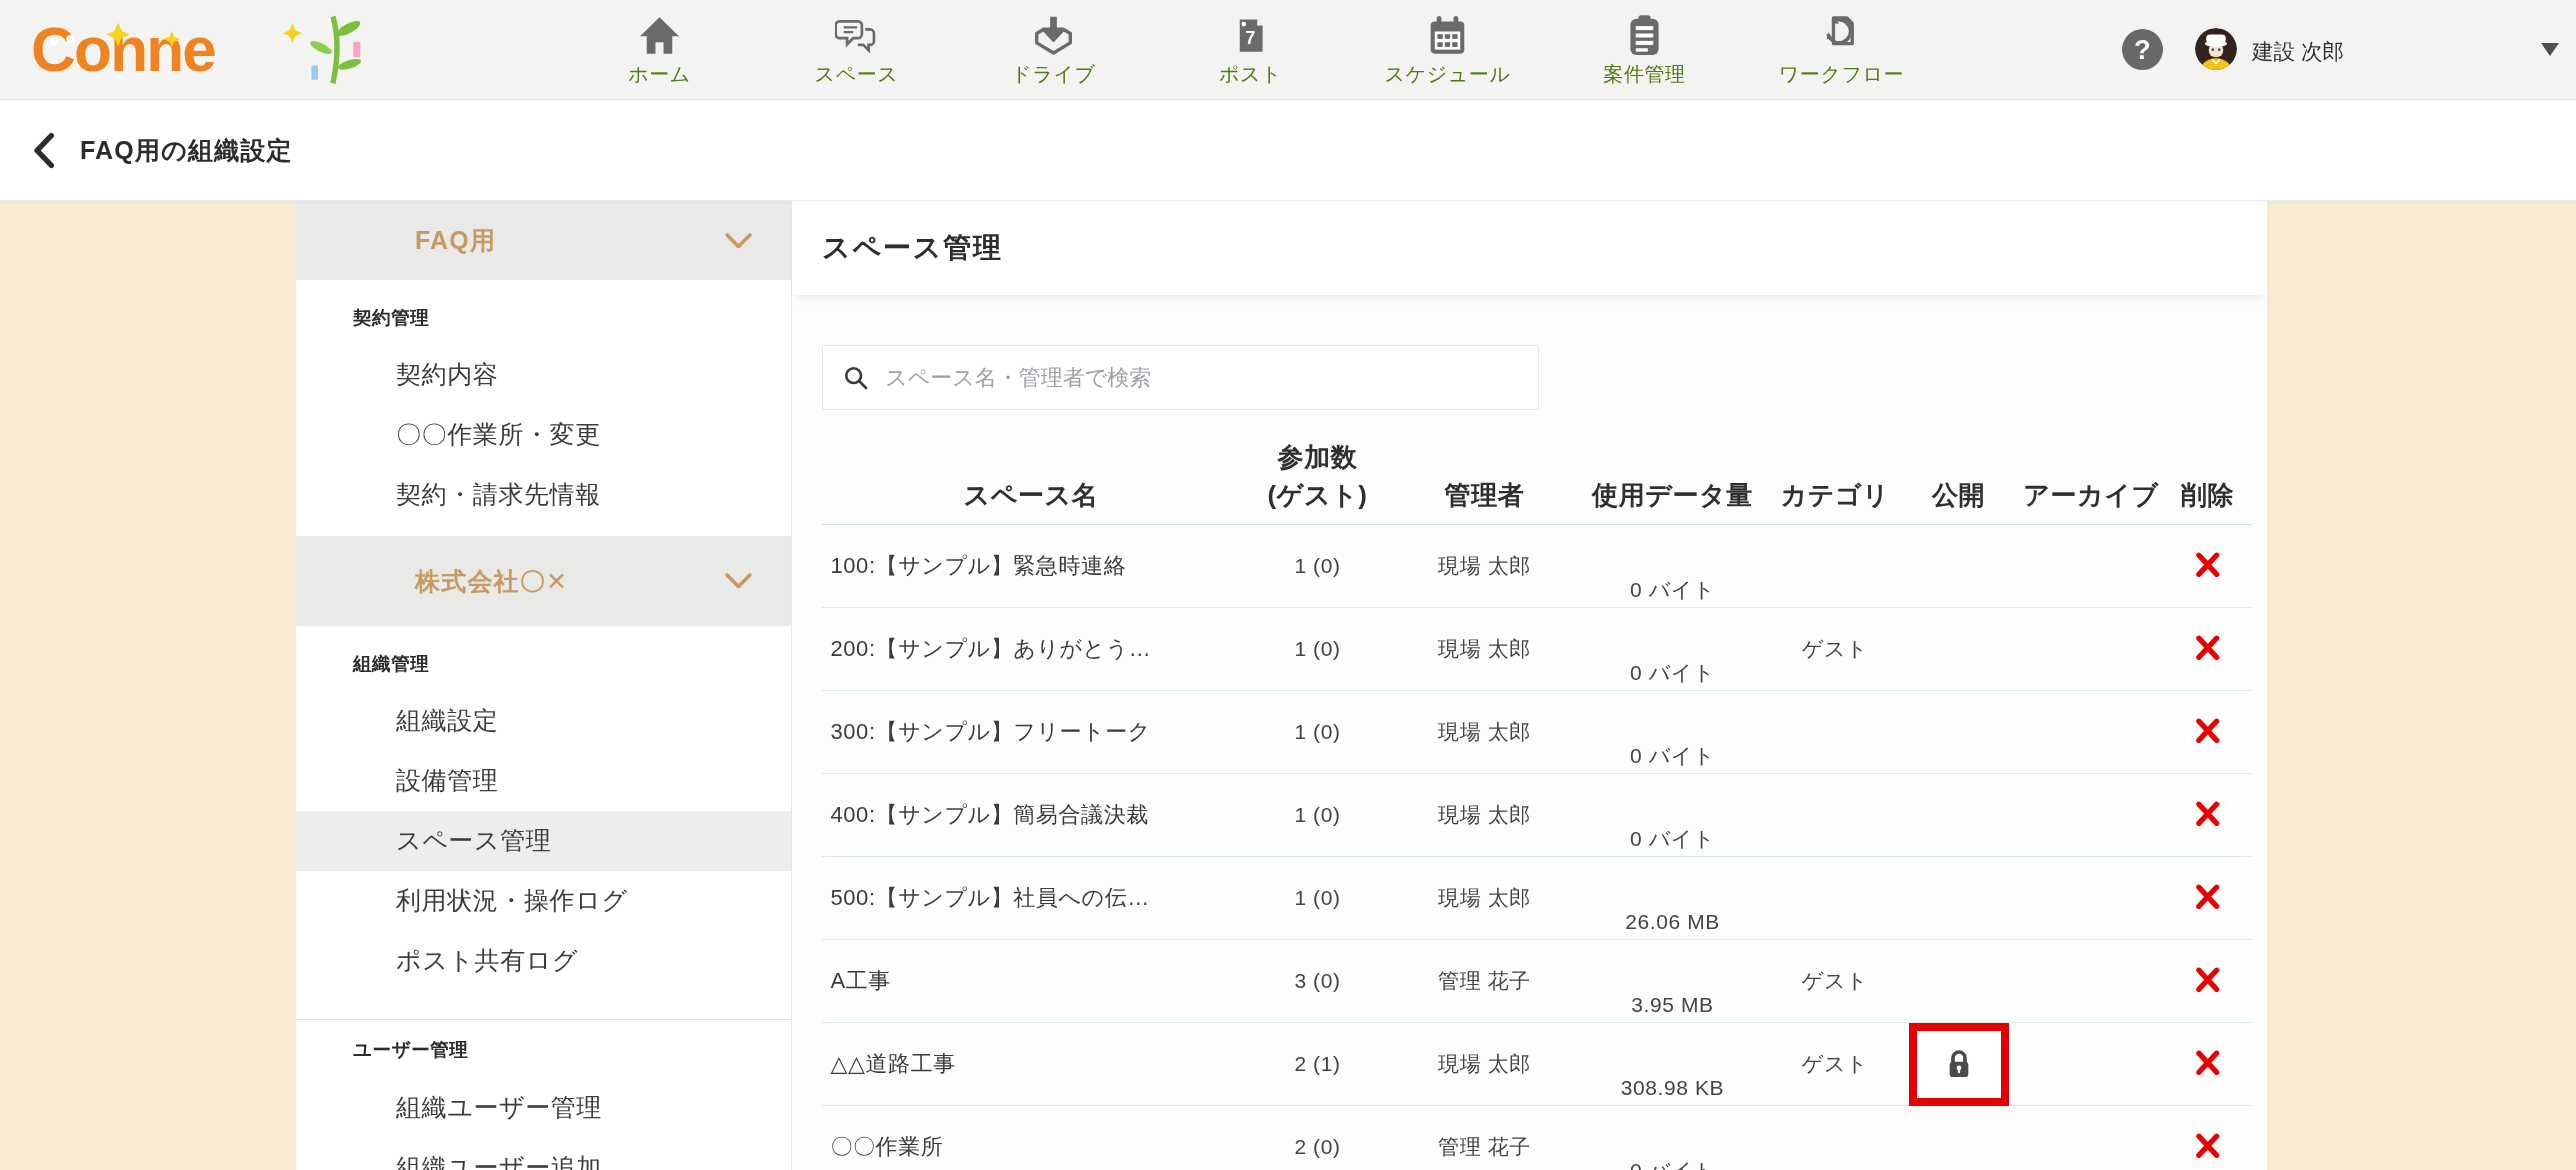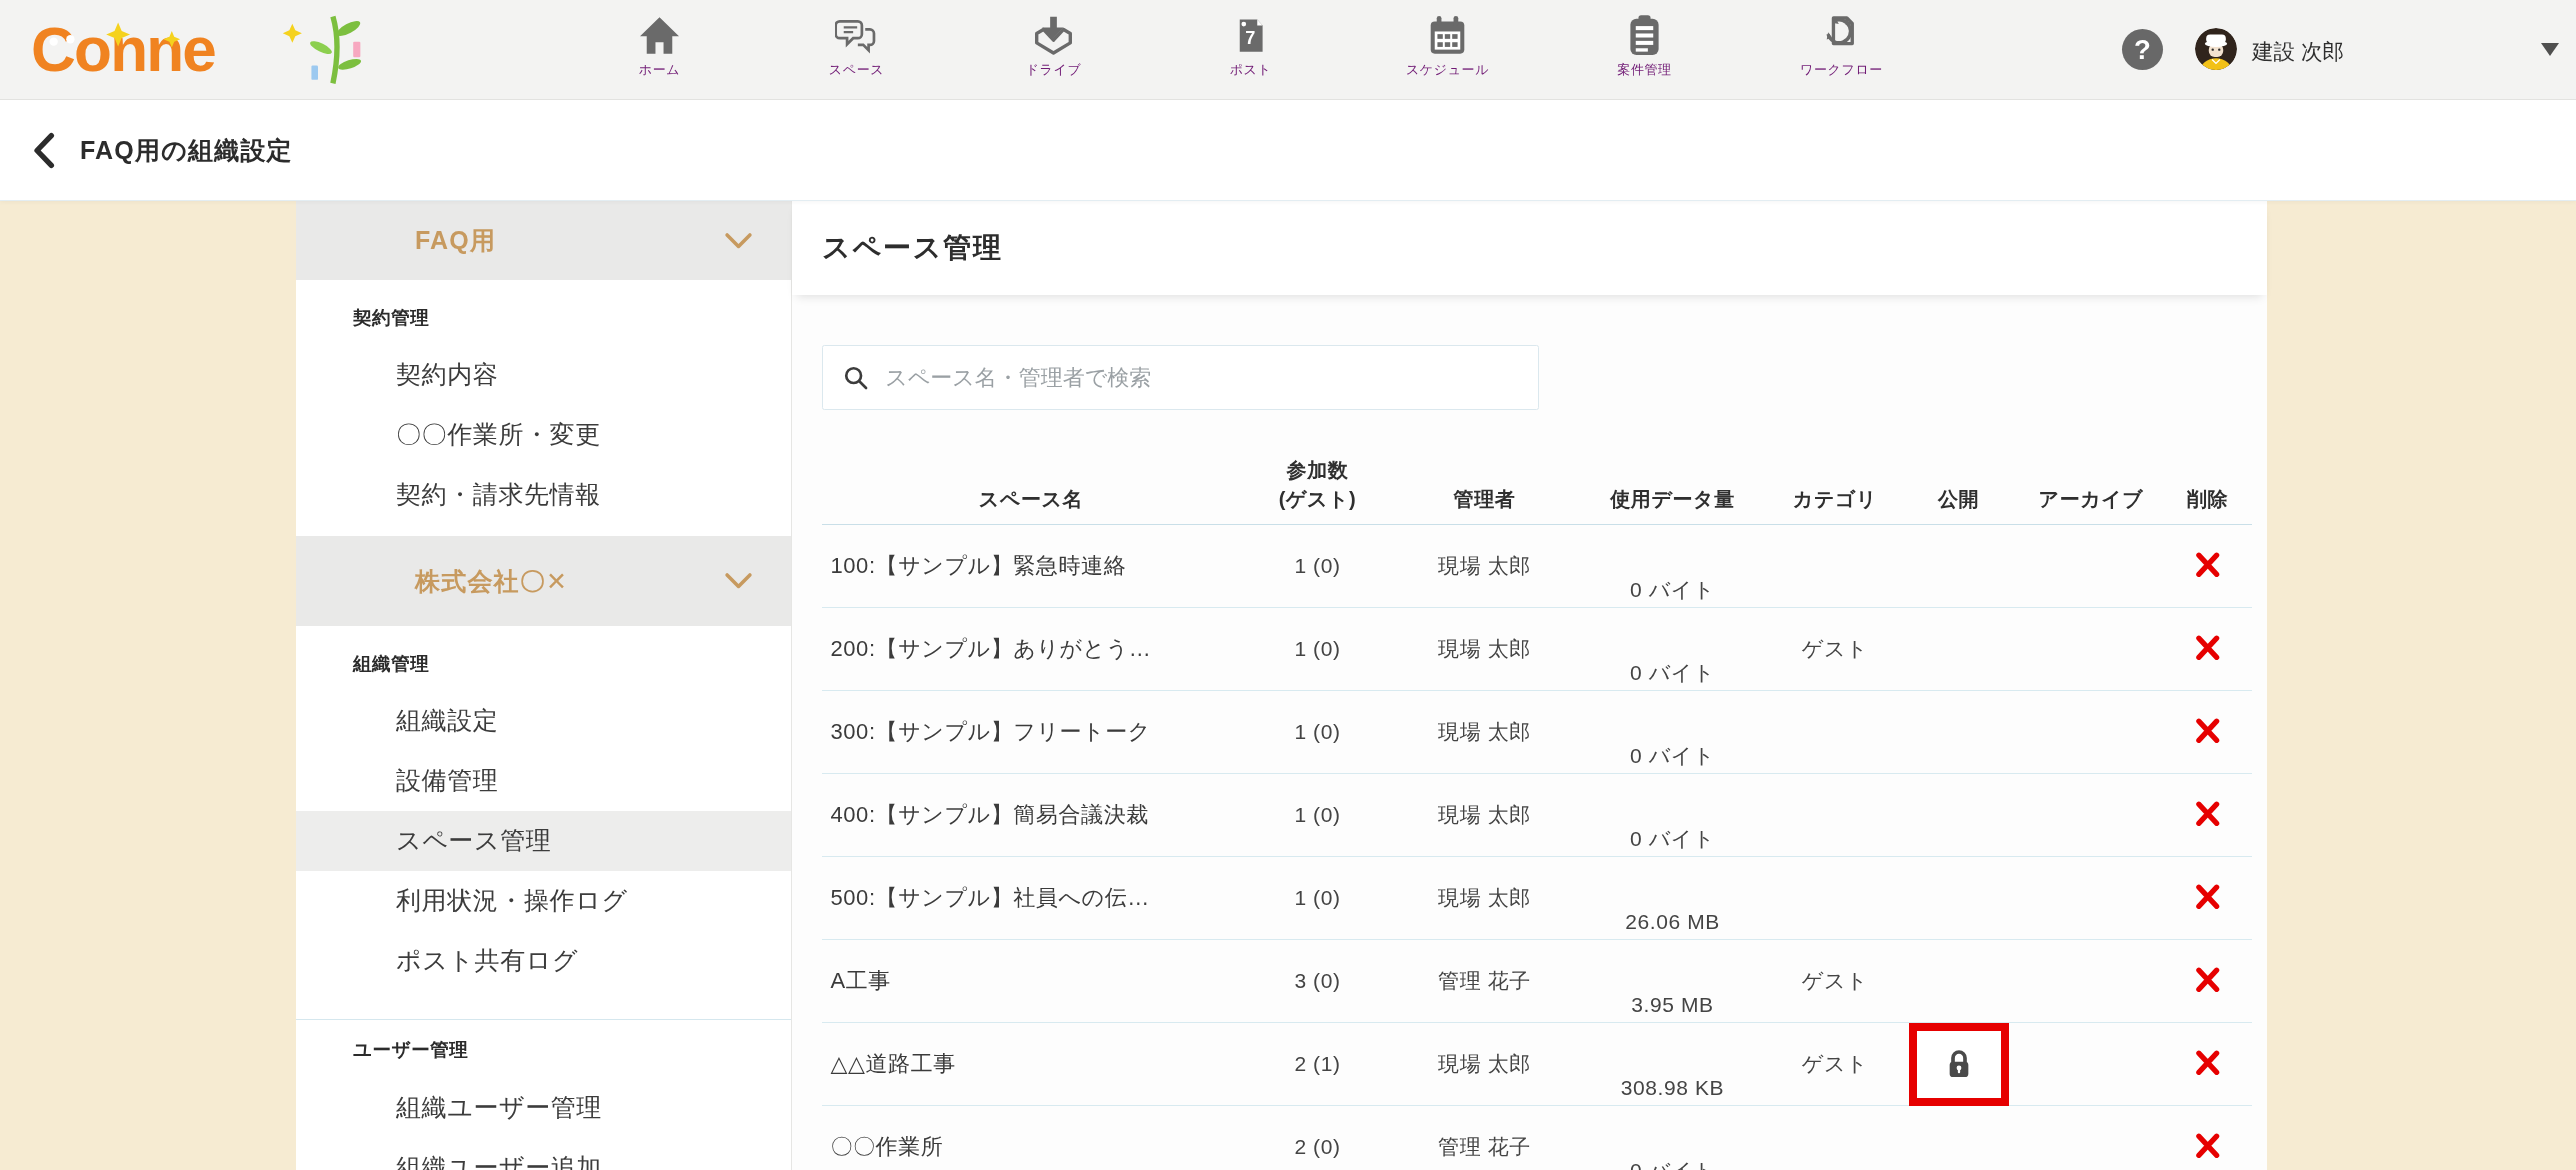--- a/index.html
+++ b/index.html
@@ -11,21 +11,21 @@
   
   .topnav{
     position:relative;height:99px;background:#f3f3f2;
     border-bottom:0.6px solid #e2e2e0;z-index:5;
   }
   .logo{position:absolute;left:31px;top:13px;width:358px;height:74px;}
   .nav-items{position:absolute;left:561px;top:0;height:99px;display:flex;}
   .nav-item{width:197px;height:99px;display:flex;flex-direction:column;align-items:center;justify-content:flex-start;padding-top:12px;box-sizing:border-box;cursor:pointer;}
   .nav-ico{width:47px;height:47px;display:flex;align-items:center;justify-content:center;}
   .nav-ico svg{width:43px;height:43px;}
-  .nav-label{margin-top:2.4px;font-size:13px;color:#701a75;font-weight:500;letter-spacing:0.6px;}
+  .nav-label{margin-top:2.4px;font-size:20px;color:#4d7c0f;font-weight:500;letter-spacing:0.6px;}
   .help-btn{position:absolute;left:2122px;top:29px;width:41px;height:41px;border-radius:50%;background:#686868;color:#fff;
     display:flex;align-items:center;justify-content:center;font-size:27.5px;font-weight:bold;cursor:pointer;}
   .avatar{position:absolute;left:2195px;top:27.5px;width:42px;height:42px;border-radius:50%;overflow:hidden;}
   .user-name{position:absolute;left:2252px;top:37px;font-size:21.5px;color:#2e2e2e;font-weight:500;}
   .caret-down{position:absolute;left:2541px;top:43px;width:0;height:0;
     border-left:9.6px solid transparent;border-right:9.6px solid transparent;border-top:13px solid #4f4f4f;cursor:pointer;}
   
   .breadcrumb{
     position:relative;height:100px;background:#ffffff;border-bottom:1.2px solid #e3edf2;
     display:flex;align-items:center;z-index:4;box-shadow:0 2.4px 4.8px rgba(0,0,0,.04);
@@ -51,21 +51,21 @@
   .main-title-band{height:94px;background:#fff;display:flex;align-items:center;box-shadow:0 6px 9.6px -3.6px rgba(0,0,0,.13);position:relative;z-index:2;}
   .main-title{margin-left:30px;font-size:28px;font-weight:bold;color:#2d2d2d;letter-spacing:1.8px;}
   .search-wrap{margin:50px 0 0 30px;width:717px;height:65px;background:#fff;border:1.2px solid #dbe8ee;border-radius:2.4px;
     display:flex;align-items:center;box-sizing:border-box;}
   .search-ico{margin-left:20px;width:26px;height:26px;flex:0 0 auto;}
   .search-input{margin-left:14.3px;border:none;outline:none;flex:1;font-size:22px;color:#333;background:transparent;
     font-family:"Liberation Sans","DejaVu Sans",sans-serif;}
   .search-input::placeholder{color:#9aa0a4;}
   .table{margin-left:30px;width:1430px;}
   .thead{display:flex;height:115px;align-items:flex-end;border-bottom:1.2px solid #c9dfe8;box-sizing:border-box;}
-  .th{font-size:20px;font-weight:bold;color:#2f2f2f;text-align:center;padding-bottom:9.6px;line-height:1.45;letter-spacing:0.6px;}
+  .th{font-size:26px;font-weight:bold;color:#2f2f2f;text-align:center;padding-bottom:9.6px;line-height:1.45;letter-spacing:0.6px;}
   .trow{display:flex;height:83px;align-items:center;border-bottom:1.2px solid #d8eaf0;box-sizing:border-box;}
   .td{font-size:21px;color:#444;text-align:center;letter-spacing:0.6px;}
   .c-name{flex:0 0 418px;width:418px;}
   .td.c-name{text-align:left;padding-left:8.4px;font-size:22px;color:#3b3b3b;box-sizing:border-box;}
   .c-part{flex:0 0 155px;width:155px;}
   .c-mgr{flex:0 0 179px;width:179px;}
   .c-data{flex:0 0 197px;width:197px;margin-top:48px;}
   .c-cat{flex:0 0 128px;width:128px;}
   .c-pub{flex:0 0 119px;width:119px;display:flex;align-items:center;justify-content:center;height:100%;}
   .c-arch{flex:0 0 146px;width:146px;}

